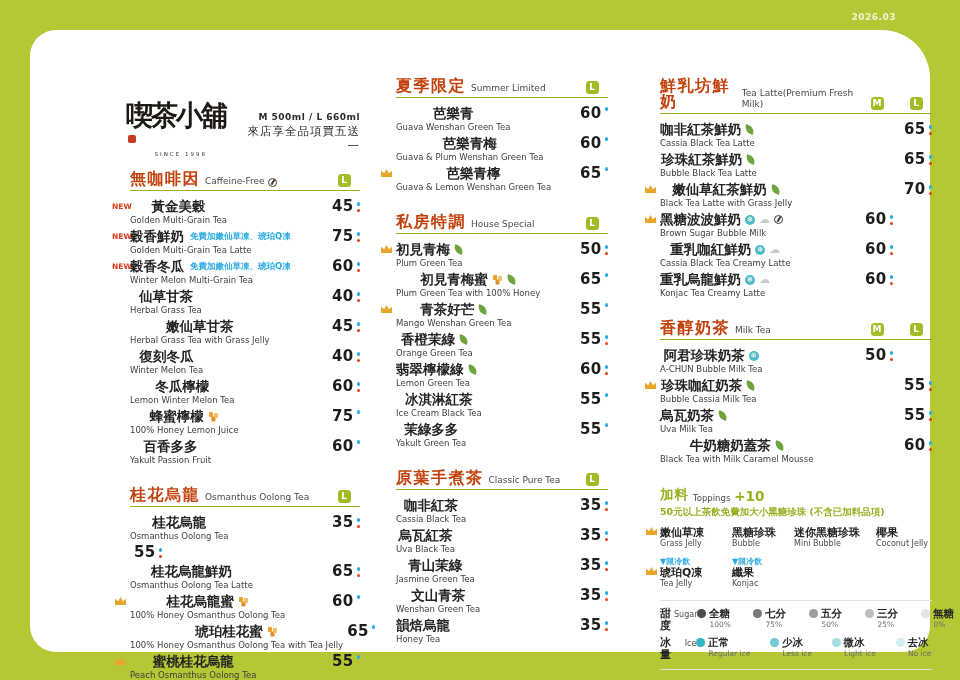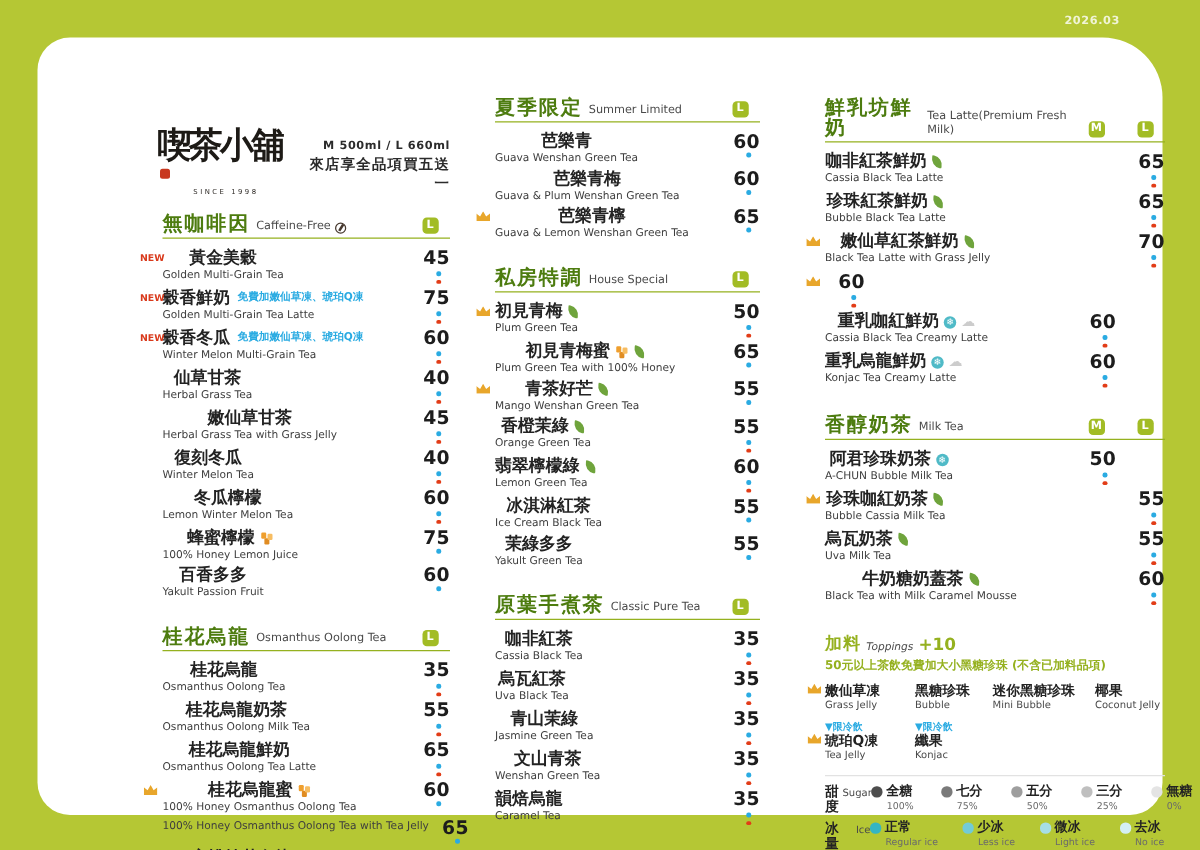--- a/index.html
+++ b/index.html
@@ -13,42 +13,42 @@
   .col3 { left:630px; width:272px; }
 
   
   .brand { display:flex; justify-content:space-between; align-items:flex-end; margin-bottom:14px; margin-left:-4px; }
   .logo-wrap { position:relative;margin-top:20px; }
   .logo { font-size:27px; font-weight:900; color:#1d1a16; letter-spacing:-2px; transform:scaleY(1.05); display:inline-block; }
   .seal { display:inline-block; width:8px; height:8px; background:#c8381f; border-radius:2px; margin-left:2px; vertical-align:super; }
   .since { font-size:5.5px; letter-spacing:2px; color:#2e2a26; text-align:center; margin-top:-2px; }
   .brand-info { text-align:right; padding-bottom:3px; }
   .size-info { font-size:9px; font-weight:700; color:#2b2b2b; letter-spacing:.5px; }
-  .promo { font-size:11.5px; font-weight:700; color:#2b2b2b; margin-top:2px; letter-spacing:1px; }
+  .promo { font-size:11.5px; font-weight:400; color:#2b2b2b; margin-top:2px; letter-spacing:1px; }
 
   
   .section { margin-bottom:22px; }
   .sec-head { display:flex; align-items:flex-end; border-bottom:1.5px solid #95b11f; padding-bottom:3px; margin-bottom:8px; }
-  .sec-zh { font-size:16px; font-weight:700; color:#4d7c0f; letter-spacing:1.5px; line-height:16px; }
+  .sec-zh { font-size:16px; font-weight:700; color:#c2410c; letter-spacing:1.5px; line-height:16px; }
   .sec-en { font-size:9px; color:#4a4a4a; margin-left:5px; line-height:11px; }
   .sec-spacer { flex:1; }
   .badge { width:13px; height:13px; border-radius:3.5px; background:#a2bc25; color:#fff; font-size:9px; font-weight:700; display:flex; align-items:center; justify-content:center; line-height:13px; }
 
   .slots { display:flex; gap:7px; flex:none; align-items:flex-start; }
   .slot { width:32px; display:flex; justify-content:flex-end; }
   .slot.badge-slot { justify-content:center; }
 
   .item { display:flex; justify-content:space-between; margin-bottom:4px; position:relative; }
   .item-zh { font-size:13.5px; font-weight:700; color:#232323; line-height:15px; display:flex; align-items:center; gap:4px; white-space:nowrap;justify-content:center; }
   .item-en { font-size:8.5px; color:#3e3e3e; line-height:10px; margin-top:1px; white-space:nowrap; }
   .note { font-size:8.5px; font-weight:700; color:#2aabe2; margin-left:2px; }
   .new-tag { position:absolute; left:-18px; top:3px; font-size:7.5px; font-weight:700; color:#d93a1c; }
   .crown-abs { position:absolute; left:-15px; top:3px; }
 
-  .price { display:inline-flex; align-items:center;flex-direction:column; }
+  .price { display:inline-flex; align-items:flex-start; }
   .num { font-size:15px; font-weight:700; color:#1d1d1d; line-height:15px; letter-spacing:.3px; }
   .dots { display:flex; flex-direction:column; gap:3px; margin-left:3px; padding-top:3px; }
   .dots.cold { padding-top:1px; }
   .dot { width:3.5px; height:3.5px; border-radius:50%; }
   .dot-blue { background:#2aabe2; }
   .dot-red { background:#e23c17; }
 
   
   .ic { display:inline-block; flex:none; }
   .icon-crown { width:11px; height:8px; background:#e8a62b; clip-path:polygon(0 100%,0 22%,28% 52%,50% 0,72% 52%,100% 22%,100% 100%); }
@@ -59,21 +59,21 @@
   .icon-ice-fixed::after { content:"❄"; }
   .icon-cream-cloud { color:#cccccc; font-size:11px; line-height:10px; }
   .icon-cream-cloud::after { content:"☁"; }
   .icon-no-caffeine { width:9px; height:9px; border:1.5px solid #46382e; border-radius:50%; position:relative; }
   .icon-no-caffeine::after { content:''; position:absolute; left:3px; top:0px; width:1.5px; height:6px; background:#46382e; transform:rotate(32deg); }
 
   
   .top-block { margin-bottom:4px; }
   .top-title { display:flex; align-items:flex-end; gap:4px; }
   .top-zh { font-size:13.5px; font-weight:700; color:#95b11f; letter-spacing:1px; }
-  .top-en { font-size:8.5px; color:#4a4a4a; padding-bottom:1px;font-style:italic; }
+  .top-en { font-size:8.5px; color:#4a4a4a; padding-bottom:1px; }
   .top-plus { font-size:13.5px; font-weight:700; color:#95b11f; }
   .top-note { font-size:9.5px; font-weight:700; color:#95b11f; margin-top:2px; margin-bottom:7px; }
   .top-grid { display:grid; grid-template-columns:72px 62px 82px auto; }
   .top-item { position:relative; margin-bottom:7px; }
   .top-item .crown-abs { top:1px; left:-14px; }
   .top-limit { font-size:8px; font-weight:700; color:#2aabe2; height:10px; }
   .top-item-zh { font-size:11px; font-weight:700; color:#232323; line-height:13px; white-space:nowrap; }
   .top-item-en { font-size:8px; color:#4a4a4a; line-height:10px; }
 
   
@@ -322,26 +322,20 @@
                 <span class="num">35</span>
                 <span class="dots">
                   <span class="dot dot-blue"></span>
                   <span class="dot dot-red"></span>
                 </span>
               </span>
             </div>
           </div>
         </div>
         <div class="item">
-          <div class="item-main">
-            <div class="item-zh">
-              <span>桂花烏龍奶茶</span>
-            </div>
-            <div class="item-en">Osmanthus Oolong Milk Tea</div>
-          </div>
           <div class="slots">
             <div class="slot">
               <span class="price">
                 <span class="num">55</span>
                 <span class="dots">
                   <span class="dot dot-blue"></span>
                   <span class="dot dot-red"></span>
                 </span>
               </span>
             </div>
@@ -381,20 +375,24 @@
                 <span class="num">60</span>
                 <span class="dots cold">
                   <span class="dot dot-blue"></span>
                 </span>
               </span>
             </div>
           </div>
         </div>
         <div class="item">
           <div class="item-main">
+            <div class="item-zh">
+              <span>琥珀桂花蜜</span>
+              <span class="ic icon-honey"></span>
+            </div>
             <div class="item-en">100% Honey Osmanthus Oolong Tea with Tea Jelly</div>
           </div>
           <div class="slots">
             <div class="slot">
               <span class="price">
                 <span class="num">65</span>
                 <span class="dots cold">
                   <span class="dot dot-blue"></span>
                 </span>
               </span>
@@ -742,21 +740,21 @@
                 </span>
               </span>
             </div>
           </div>
         </div>
         <div class="item">
           <div class="item-main">
             <div class="item-zh">
               <span>韻焙烏龍</span>
             </div>
-            <div class="item-en">Caramel Tea</div>
+            <div class="item-en">Honey Tea</div>
           </div>
           <div class="slots">
             <div class="slot">
               <span class="price">
                 <span class="num">35</span>
                 <span class="dots">
                   <span class="dot dot-blue"></span>
                   <span class="dot dot-red"></span>
                 </span>
               </span>
@@ -840,20 +838,29 @@
                 <span class="dots">
                   <span class="dot dot-blue"></span>
                   <span class="dot dot-red"></span>
                 </span>
               </span>
             </div>
           </div>
         </div>
         <div class="item">
           <span class="ic icon-crown crown-abs"></span>
+          <div class="item-main">
+            <div class="item-zh">
+              <span>黑糖波波鮮奶</span>
+              <span class="ic icon-ice-fixed"></span>
+              <span class="ic icon-cream-cloud"></span>
+              <span class="ic icon-no-caffeine"></span>
+            </div>
+            <div class="item-en">Brown Sugar Bubble Milk</div>
+          </div>
           <div class="slots">
             <div class="slot">
               <span class="price">
                 <span class="num">60</span>
                 <span class="dots">
                   <span class="dot dot-blue"></span>
                   <span class="dot dot-red"></span>
                 </span>
               </span>
             </div>

